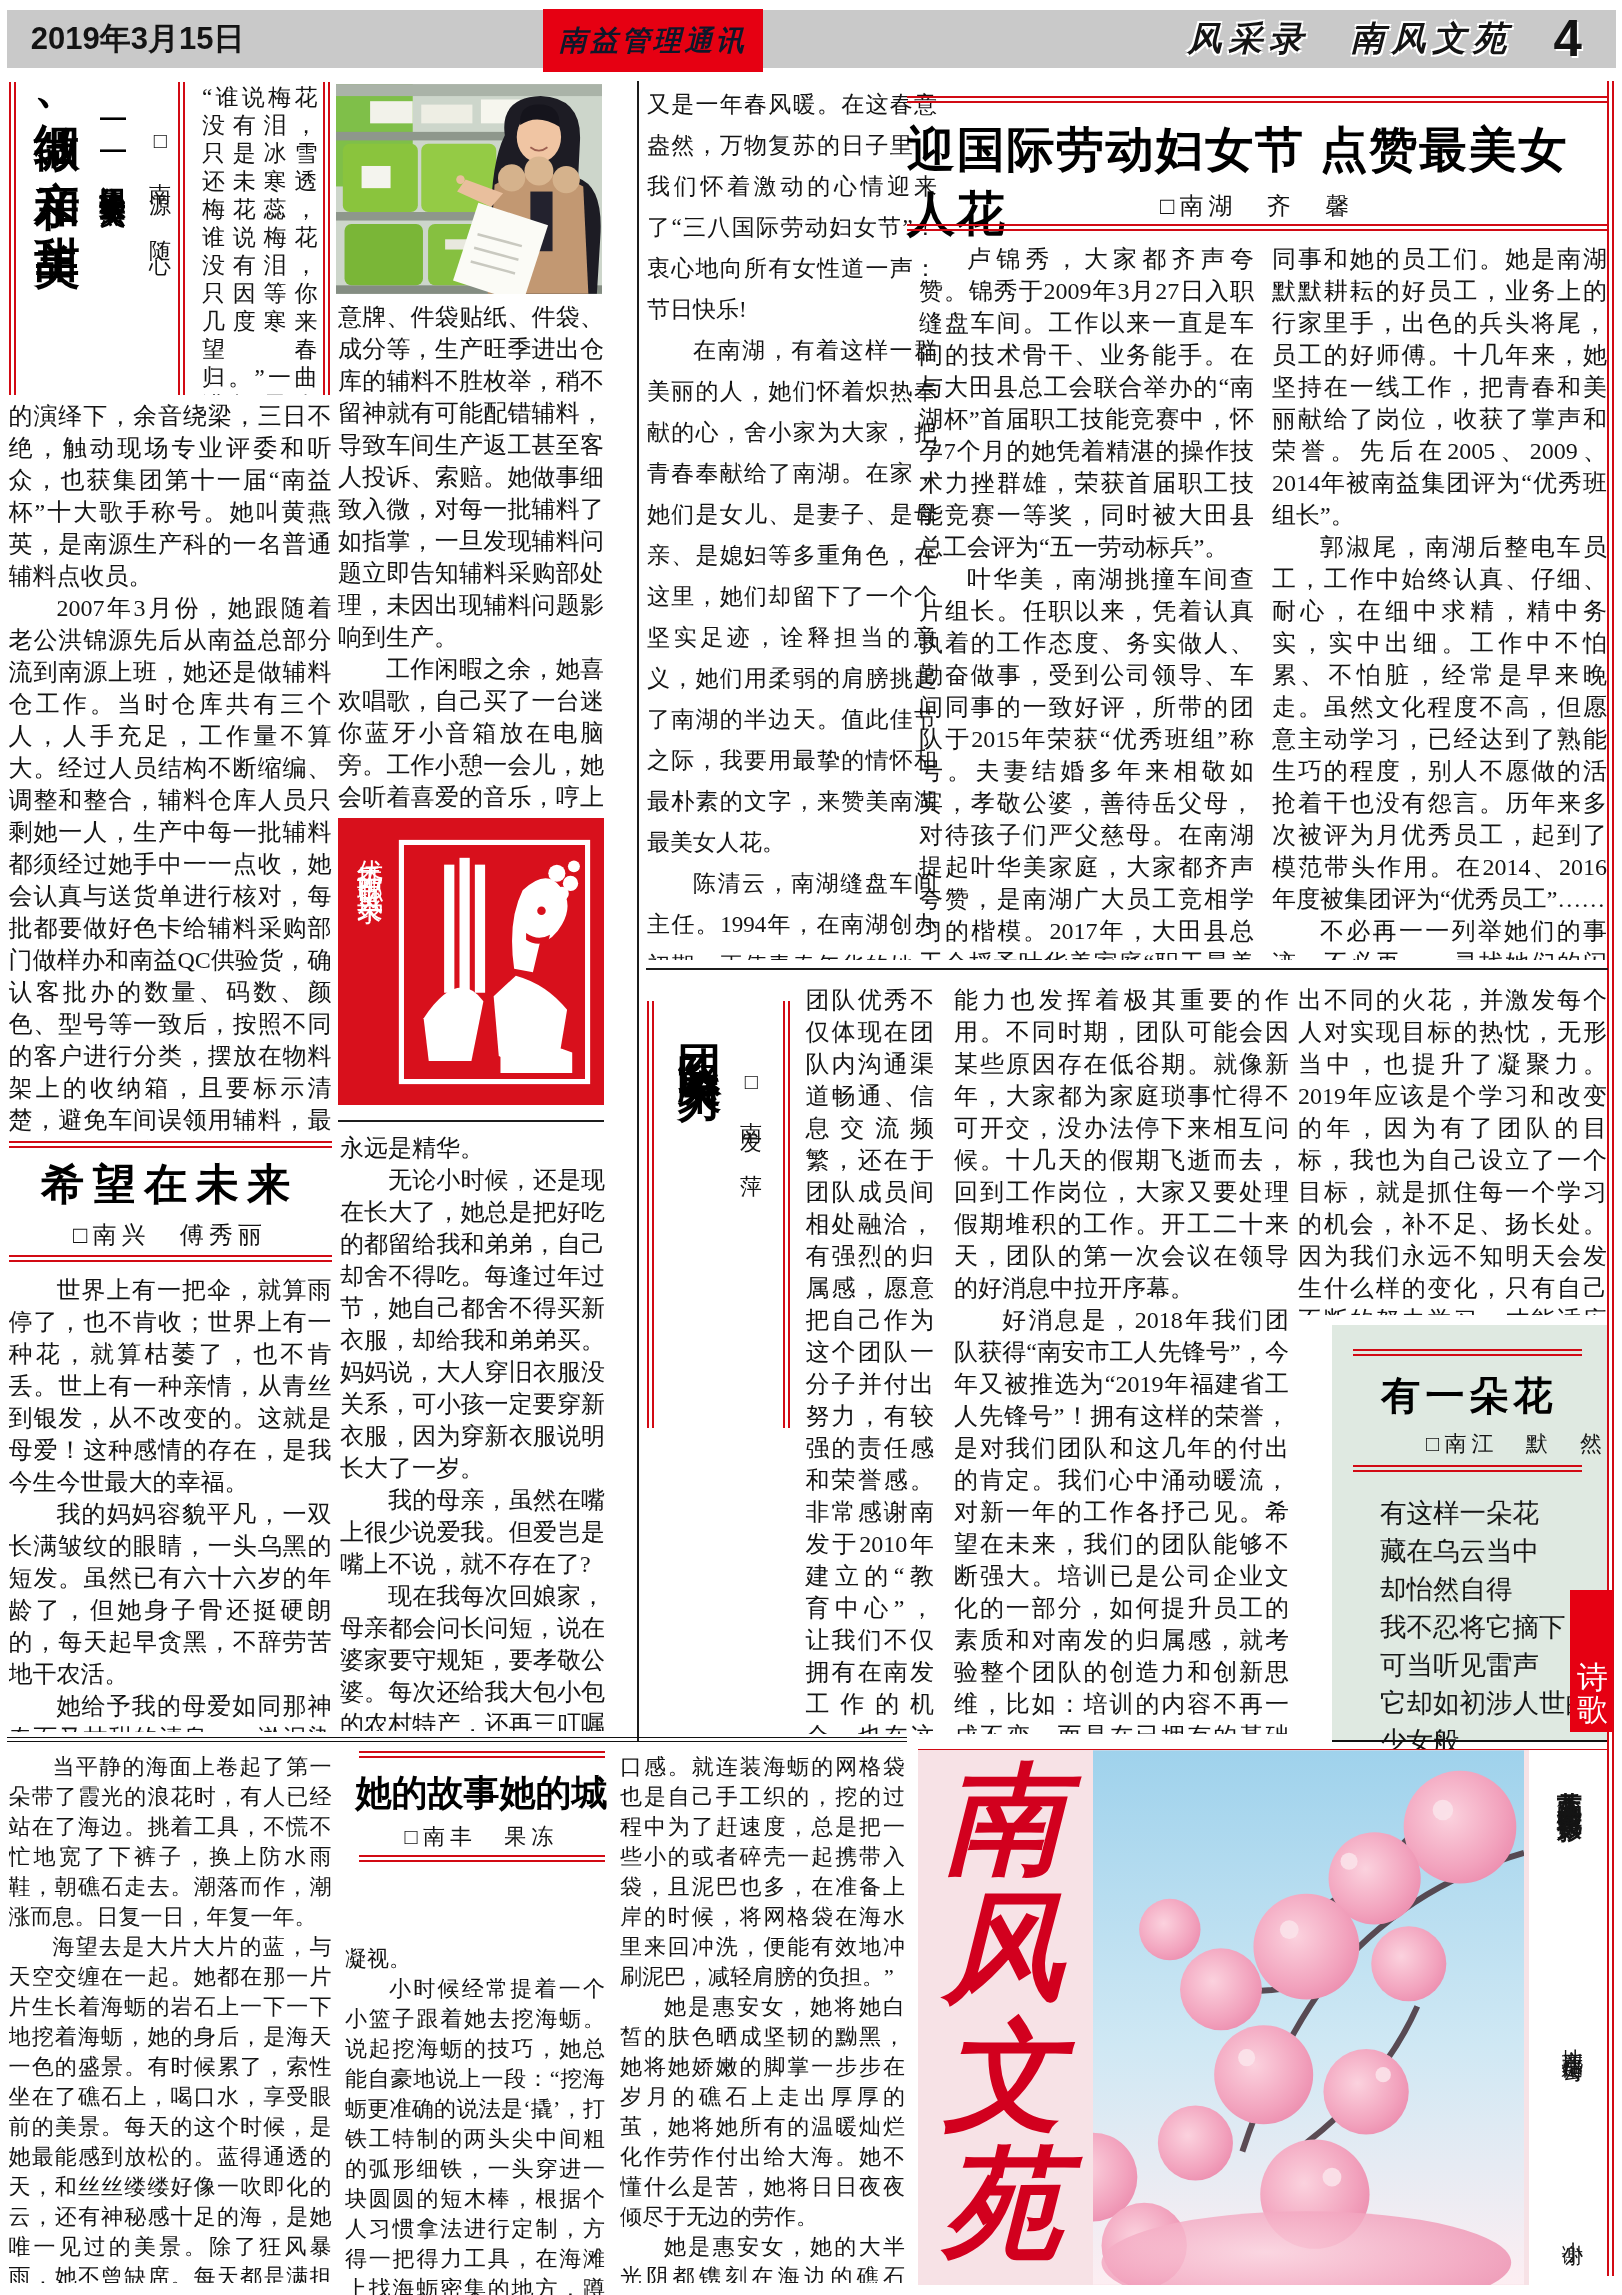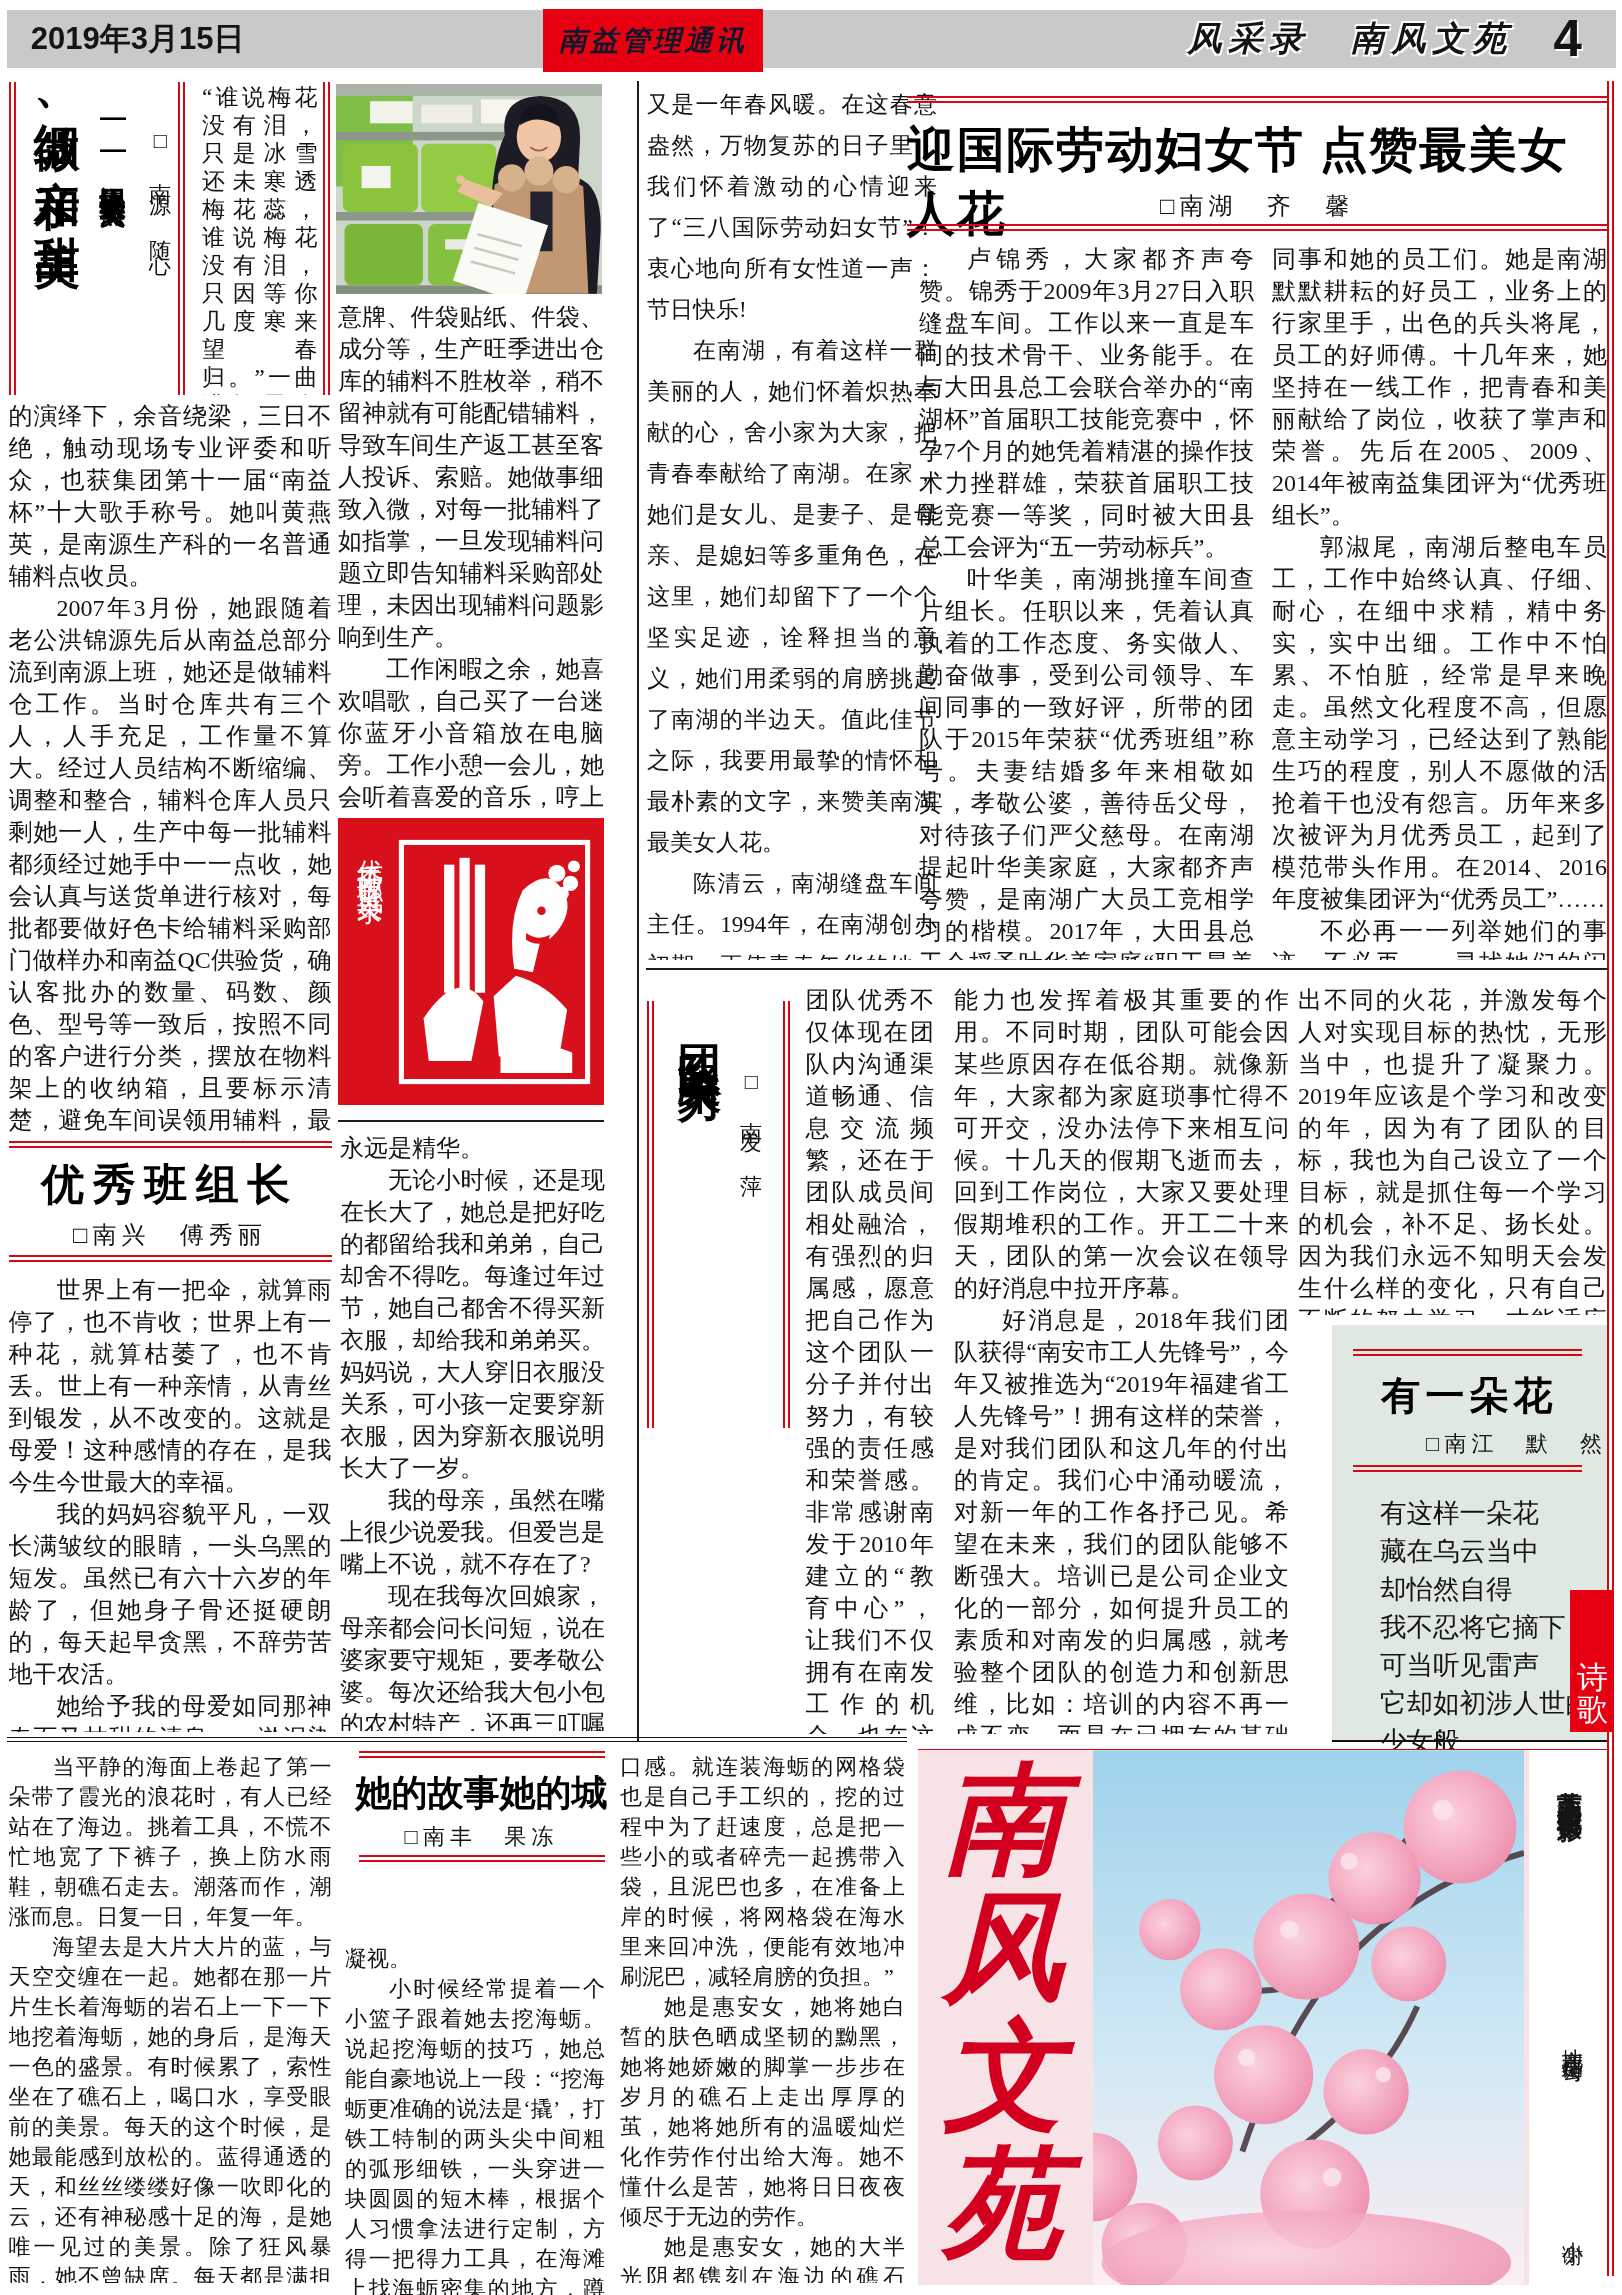--- a/index.html
+++ b/index.html
@@ -195,21 +195,21 @@
       <div class="poem-line">我不忍将它摘下</div>
       <div class="poem-line">可当听见雷声</div>
       <div class="poem-line">它却如初涉人世的</div>
       <div class="poem-line">少女般</div>
       <div class="poem-line">仓惶离去</div>
     </div>
   </div>
   <div class="abs vtext tag" style="left:1570px;top:1590px;width:43px;height:142px;font-size:31px;letter-spacing:34px;padding-top:20.5px;box-sizing:border-box;">诗歌</div>
 
   <div class="abs hrule" style="left:8.5px;top:1141px;width:323px;"></div>
-  <div class="abs art-title" style="left:8.5px;top:1156px;width:323px;font-size:43px;text-align:center;letter-spacing:8.5px;">优秀班组长</div>
+  <div class="abs art-title" style="left:8.5px;top:1156px;width:323px;font-size:43px;text-align:center;letter-spacing:8.5px;">希望在未来</div>
   <div class="abs byline" style="left:8.5px;top:1219px;width:323px;">□南兴　傅秀丽</div>
   <div class="abs hrule" style="left:8.5px;top:1255px;width:323px;"></div>
   <div class="abs body-txt" style="left:8.5px;top:1274px;width:323px;height:458px;">
     <p>世界上有一把伞，就算雨停了，也不肯收；世界上有一种花，就算枯萎了，也不肯丢。世上有一种亲情，从青丝到银发，从不改变的。这就是母爱！这种感情的存在，是我今生今世最大的幸福。</p>
     <p>我的妈妈容貌平凡，一双长满皱纹的眼睛，一头乌黑的短发。虽然已有六十六岁的年龄了，但她身子骨还挺硬朗的，每天起早贪黑，不辞劳苦地干农活。</p>
     <p>她给予我的母爱如同那神奇而又甘甜的清泉——淤泥染不坏它，干旱旱不尽它。这眼清泉永不停息地默默流着，我们得到的</p>
   </div>
   <div class="abs body-txt" style="left:340px;top:1132px;width:265px;height:599px;">
     <p class="noind">永远是精华。</p>
     <p>无论小时候，还是现在长大了，她总是把好吃的都留给我和弟弟，自己却舍不得吃。每逢过年过节，她自己都舍不得买新衣服，却给我和弟弟买。妈妈说，大人穿旧衣服没关系，可小孩一定要穿新衣服，因为穿新衣服说明长大了一岁。</p>

